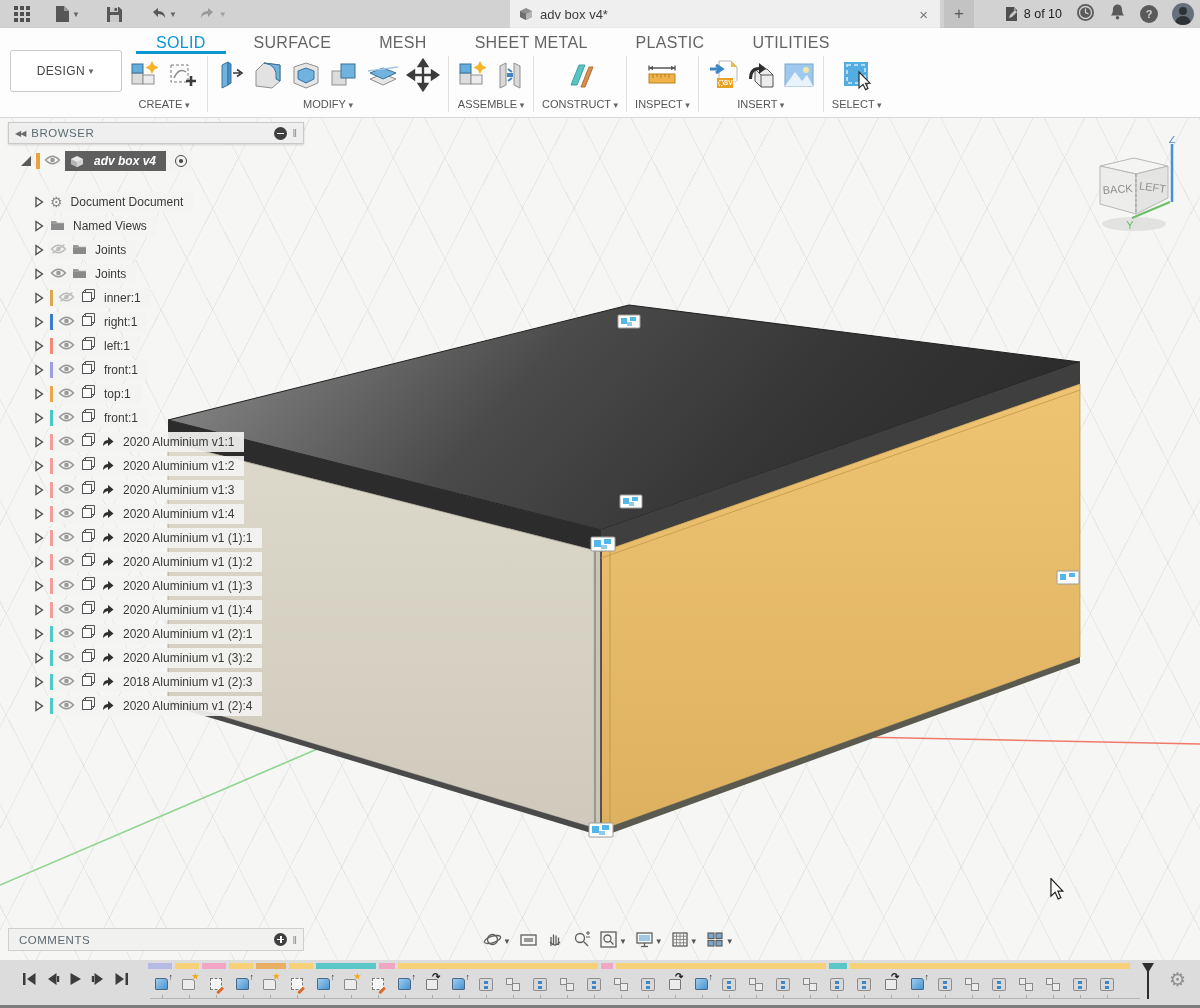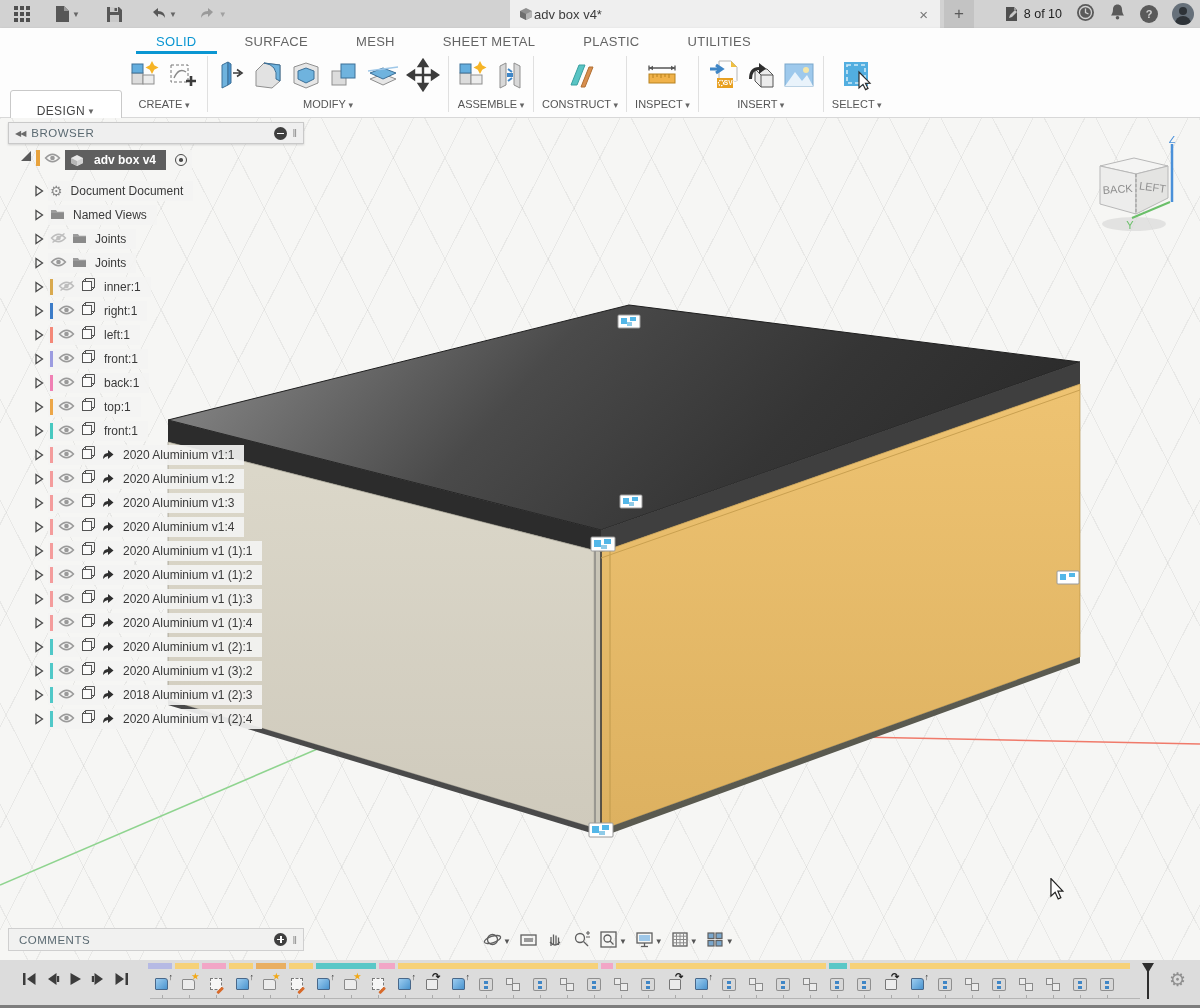--- a/index.html
+++ b/index.html
@@ -6,35 +6,35 @@
   *{box-sizing:border-box;font-family:"Liberation Sans",sans-serif;}
   #app{position:relative;width:1200px;height:1008px;background:#f6f6f4;overflow:hidden;border-bottom:3px solid #7d7d7d;}
 
   
   #titlebar{position:absolute;left:0;top:0;width:1200px;height:28px;background:#d2d2d2;display:flex;align-items:center;}
   .tb-left{display:flex;align-items:center;gap:6px;padding-left:8px;}
   .tb-btn{display:flex;align-items:center;justify-content:center;height:26px;padding:0 5px;color:#4f4f4f;}
   .caret-s{font-size:8px;color:#666;margin-left:2px;}
   .dim{opacity:.45}
   #doc-tab{position:absolute;left:510px;top:0;width:430px;height:28px;background:#efefef;display:flex;align-items:center;padding:0 8px;}
-  #doc-tab .title{font-size:13px;color:#3c3c3c;flex:1;}
+  #doc-tab .title{font-size:13px;color:#3c3c3c;margin-left:6px;flex:1;}
   #tab-close{color:#777;font-size:15px;padding:0 4px;}
   #tab-new{position:absolute;left:944px;top:0;width:30px;height:28px;background:#c3c3c3;color:#5a5a5a;font-size:17px;display:flex;align-items:center;justify-content:center;}
   .tb-right{position:absolute;right:6px;top:0;height:28px;display:flex;align-items:center;gap:14px;}
   #job-status{display:flex;align-items:center;gap:4px;font-size:12.5px;color:#222;}
   .circ-icon{width:18px;height:18px;border-radius:50%;background:#5a5a5a;color:#d2d2d2;font-size:11px;font-weight:bold;display:flex;align-items:center;justify-content:center;}
   #avatar{width:22px;height:22px;border-radius:50%;background:#66707a;overflow:hidden;position:relative;}
   #avatar::before{content:"";position:absolute;left:7px;top:4px;width:8px;height:8px;border-radius:50%;background:#2e3338;}
   #avatar::after{content:"";position:absolute;left:3px;top:13px;width:16px;height:10px;border-radius:8px 8px 0 0;background:#2e3338;}
 
   
   #ribbon{position:absolute;left:0;top:28px;width:1200px;height:90px;background:#fdfdfd;border-bottom:1px solid #d8d8d8;box-shadow:0 1px 3px rgba(0,0,0,.12);}
-  #workspace-btn{position:absolute;left:10px;top:22px;width:112px;height:42px;border:1px solid #c9c9c9;border-radius:3px;display:flex;align-items:center;justify-content:center;font-size:12px;color:#444;letter-spacing:.4px;background:#fff;margin-top:40px;}
+  #workspace-btn{position:absolute;left:10px;top:22px;width:112px;height:42px;border:1px solid #c9c9c9;border-radius:3px;display:flex;align-items:center;justify-content:center;font-size:12px;color:#444;letter-spacing:.4px;background:#fff;}
   #ribbon-tabs{position:absolute;left:136px;top:2px;display:flex;gap:8px;height:24px;}
-  .rtab{padding:4px 20px 2px;font-size:13px;color:#646464;letter-spacing:.3px;border-bottom:3px solid transparent;white-space:nowrap;}
+  .rtab{padding:4px 20px 2px;font-size:16px;color:#646464;letter-spacing:.3px;border-bottom:3px solid transparent;white-space:nowrap;}
   .rtab.active{color:#0a96d2;border-bottom-color:#0a96d2;}
   #ribbon-groups{position:absolute;left:123px;top:26px;height:60px;display:flex;}
   .rgroup{display:flex;flex-direction:column;align-items:center;justify-content:space-between;padding:2px 6px 4px;}
   .rgroup .icons{display:flex;align-items:center;gap:6px;height:38px;}
   .rgroup .glabel{font-size:11px;color:#555;white-space:nowrap;}
   .glabel::after{content:" ▾";font-size:9px;color:#666;}
   .gdivider{width:1px;background:#e0e0e0;margin:2px 2px;}
   .ricon{display:flex;align-items:center;justify-content:center;}
 
   
@@ -56,21 +56,21 @@
   .plus-circle::after{content:"";position:absolute;left:5.7px;top:3px;width:1.6px;height:7px;background:#fff;}
   .grip{color:#8a8a8a;font-size:11px;margin-left:5px;}
 
   #browser-tree{margin-top:6px;}
   .trow{height:24px;display:flex;align-items:center;padding-left:26px;}
   .trow .arrow{width:14px;display:flex;align-items:center;}
   .chip{display:inline-flex;align-items:center;background:rgba(243,243,242,.92);height:20px;padding:0 10px 0 2px;gap:5px;}
   .cbar{width:3px;height:16px;}
   .tlabel{font-size:12px;color:#3a3a3a;white-space:nowrap;padding-left:3px;}
   .gear-glyph{font-size:14px;color:#8a8a8a;line-height:1;}
-  #root-row{height:22px;display:flex;align-items:flex-start;padding-left:12px;gap:4px;margin-bottom:7px;}
+  #root-row{height:22px;display:flex;align-items:center;padding-left:12px;gap:4px;margin-bottom:18px;font-style:italic;}
   #root-row .rootbar{width:4px;height:16px;background:#e8a33d;}
   .darkchip{display:inline-flex;align-items:center;background:#5f5f5f;height:20px;padding:0 10px 0 4px;gap:6px;}
   .darkchip .tlabel{color:#fff;font-weight:bold;}
   .radio-chip{display:inline-flex;align-items:center;justify-content:center;background:rgba(243,243,242,.92);width:22px;height:20px;}
   .radio-dot{width:12px;height:12px;border:1.5px solid #4a4a4a;border-radius:50%;position:relative;}
   .radio-dot::before{content:"";position:absolute;left:3px;top:3px;width:3.5px;height:3.5px;border-radius:50%;background:#4a4a4a;}
 
   
   #viewcube{position:absolute;left:1082px;top:18px;width:112px;height:112px;}
 
@@ -631,39 +631,20 @@
               <span class="tlabel">front:1</span>
             </span>
           </div>
           <div class="trow">
             <span class="arrow">
               <svg width="10" height="12" viewBox="0 0 10 12">
                 <path d="M2 1.5 L8.5 6 L2 10.5 Z" fill="none" stroke="#4a4a4a" stroke-width="1.3"></path>
               </svg>
             </span>
             <span class="chip">
-              <span class="cbar" style="background:#f080b4"></span>
-              <span><svg width="17" height="12" viewBox="0 0 17 12">
-                  <path d="M1.5 6 Q8.5 -1.5 15.5 6 Q8.5 13.5 1.5 6 Z" fill="none" stroke="#9a9a9a" stroke-width="1.4"></path>
-                  <circle cx="8.5" cy="6" r="2.3" fill="#9a9a9a"></circle>
-                </svg></span>
-              <span><svg width="16" height="16" viewBox="0 0 16 16">
-                  <rect x="2.5" y="4.5" width="9" height="9" fill="#fbfbfb" stroke="#555"></rect>
-                  <path d="M2.5 4.5 L5.5 1.5 L14.5 1.5 L14.5 10.5 L11.5 13.5 M5.5 1.5 L5.5 4.5 M14.5 10.5 L11.5 10.5" fill="none" stroke="#555"></path>
-                </svg></span>
-              <span class="tlabel">back:1</span>
-            </span>
-          </div>
-          <div class="trow">
-            <span class="arrow">
-              <svg width="10" height="12" viewBox="0 0 10 12">
-                <path d="M2 1.5 L8.5 6 L2 10.5 Z" fill="none" stroke="#4a4a4a" stroke-width="1.3"></path>
-              </svg>
-            </span>
-            <span class="chip">
               <span class="cbar" style="background:#eca648"></span>
               <span><svg width="17" height="12" viewBox="0 0 17 12">
                   <path d="M1.5 6 Q8.5 -1.5 15.5 6 Q8.5 13.5 1.5 6 Z" fill="none" stroke="#9a9a9a" stroke-width="1.4"></path>
                   <circle cx="8.5" cy="6" r="2.3" fill="#9a9a9a"></circle>
                 </svg></span>
               <span><svg width="16" height="16" viewBox="0 0 16 16">
                   <rect x="2.5" y="4.5" width="9" height="9" fill="#fbfbfb" stroke="#555"></rect>
                   <path d="M2.5 4.5 L5.5 1.5 L14.5 1.5 L14.5 10.5 L11.5 13.5 M5.5 1.5 L5.5 4.5 M14.5 10.5 L11.5 10.5" fill="none" stroke="#555"></path>
                 </svg></span>
               <span class="tlabel">top:1</span>

